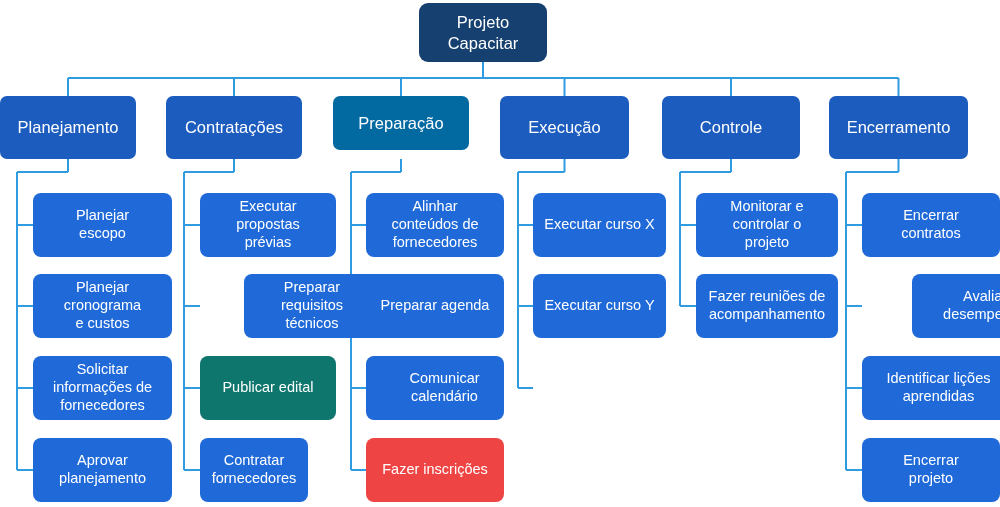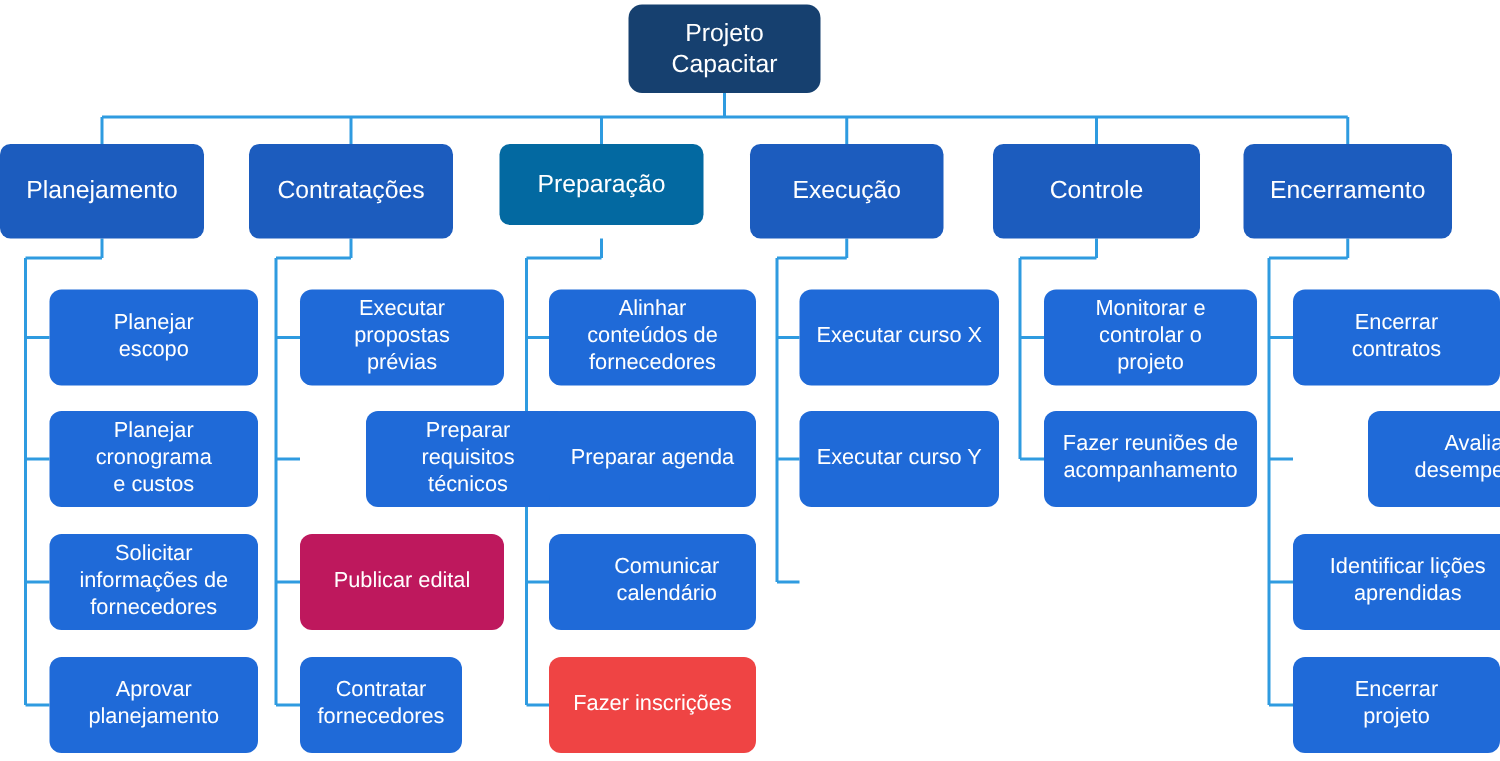--- a/index.html
+++ b/index.html
@@ -130,21 +130,21 @@
 fornecedores</div>
   <div class="node node-task" id="task-0-3" style="left: 33px; top: 438px; width: 139px; height: 64px; background: rgb(31, 106, 216);">Aprovar
 planejamento</div>
 
   <div class="node node-task" id="task-1-0" style="left: 200px; top: 193px; width: 136px; height: 64px; background: rgb(31, 106, 216);">Executar
 propostas
 prévias</div>
   <div class="node node-task" id="task-1-1" style="left: 200px; top: 274px; width: 136px; height: 64px; background: rgb(31, 106, 216); margin-left: 44px;">Preparar
 requisitos
 técnicos</div>
-  <div class="node node-task" id="task-1-2" style="left: 200px; top: 356px; width: 136px; height: 64px; background: #be185d;">Publicar edital</div>
+  <div class="node node-task" id="task-1-2" style="left: 200px; top: 356px; width: 136px; height: 64px; background: #0f766e;">Publicar edital</div>
   <div class="node node-task" id="task-1-3" style="left: 200px; top: 438px; width: 108px; height: 64px; background: rgb(31, 106, 216);">Contratar
 fornecedores</div>
 
   <div class="node node-task" id="task-2-0" style="left: 366px; top: 193px; width: 138px; height: 64px; background: rgb(31, 106, 216);">Alinhar
 conteúdos de
 fornecedores</div>
   <div class="node node-task" id="task-2-1" style="left: 366px; top: 274px; width: 138px; height: 64px; background: rgb(31, 106, 216);">Preparar agenda</div>
   <div class="node node-task" id="task-2-2" style="left: 366px; top: 356px; width: 138px; height: 64px; background: rgb(31, 106, 216); padding-left: 25px;">Comunicar
 calendário</div>
   <div class="node node-task" id="task-2-3" style="left: 366px; top: 438px; width: 138px; height: 64px; background: #ef4444;">Fazer inscrições</div>

